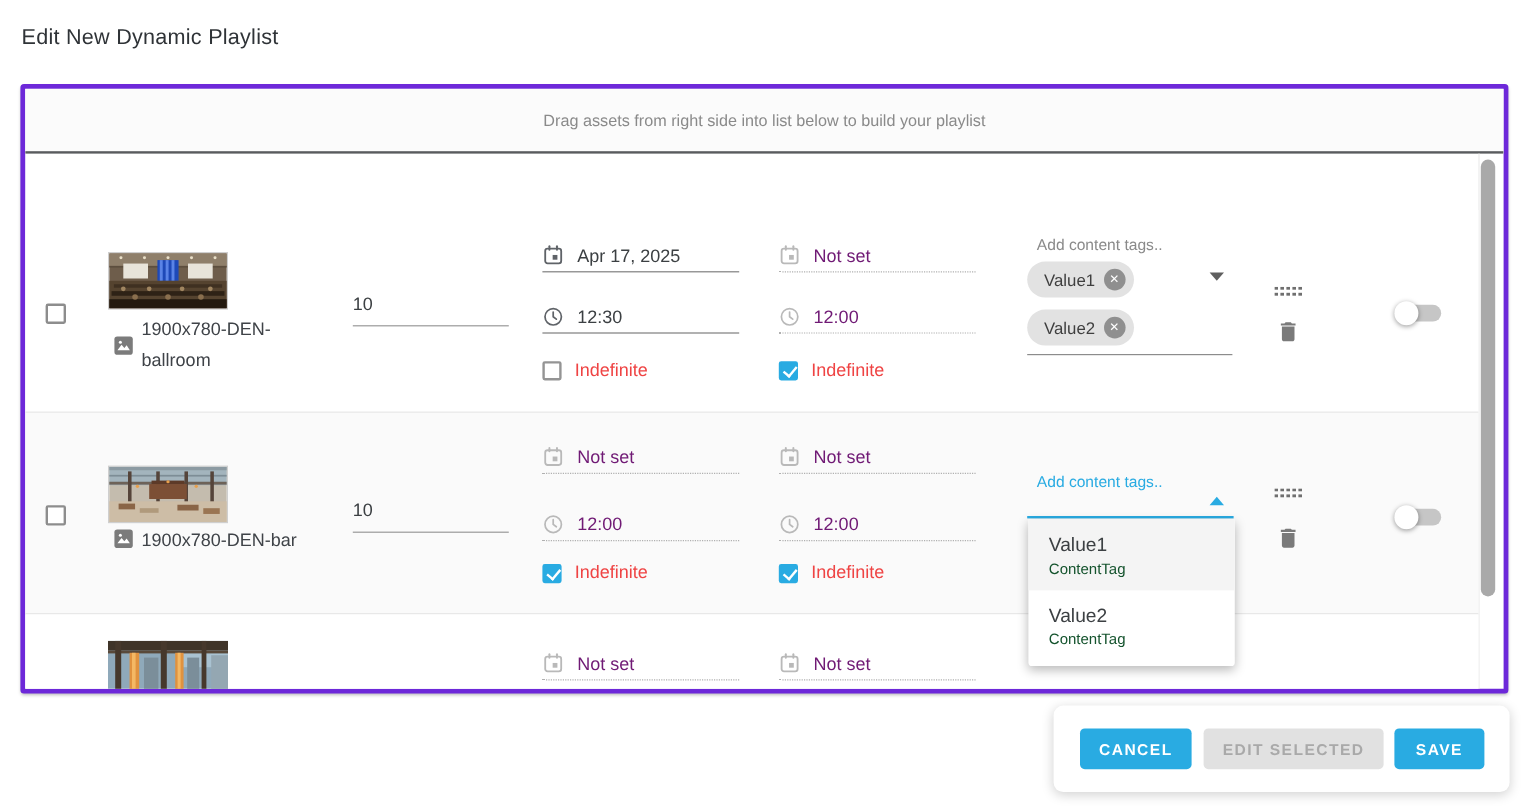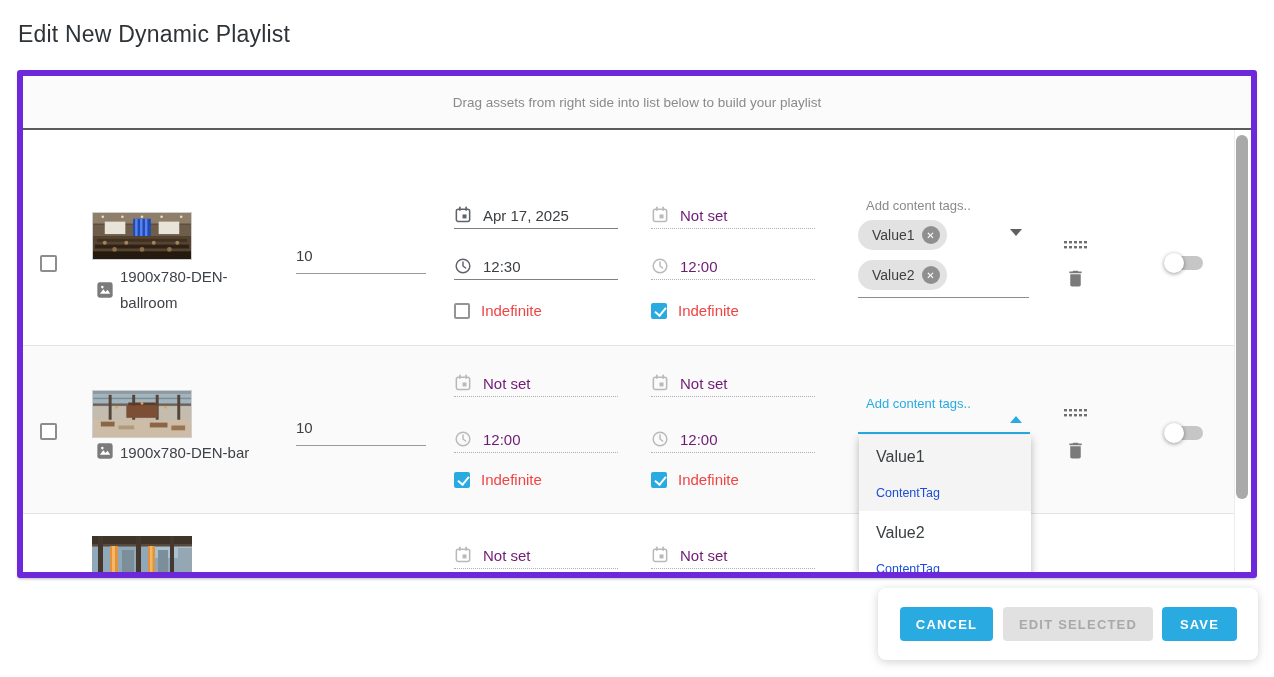--- a/index.html
+++ b/index.html
@@ -1,25 +1,25 @@
 <!DOCTYPE html>
 <html><head>
 <meta charset="utf-8">
 <style>
   * { margin:0; padding:0; box-sizing:border-box; }
   html,body { width:1274px; height:677px; background:#fff; overflow:hidden;
     font-family:"Liberation Sans", sans-serif; color:#444; }
   .abs { position:absolute; }
 
   
-  .page-title { left:18px; top:21px; font-size:23px; font-weight:500; color:#2f3337; letter-spacing:.2px; }
+  .page-title { left:18px; top:21px; font-size:18px; font-weight:500; color:#2f3337; letter-spacing:.2px; }
 
   
   .panel { left:17px; top:70px; width:1240px; height:508px; background:#fff;
-    border:6px solid #6d28d9; border-radius:3px; overflow:hidden;
+    border:4px solid #6d28d9; border-radius:3px; overflow:hidden;
     box-shadow:0 2px 3px -1px rgba(0,0,0,.28); }
 
   .dragband { left:0; top:0; right:0; height:54px; background:#fbfbfb;
     border-bottom:2px solid #595b5e; display:flex; align-items:center; justify-content:center;
     font-size:13.5px; color:#8a8a8a; }
 
   .headrow { left:0; top:54px; width:1211px; height:47px; background:#fff; border-bottom:1px solid #e4e4e4; }
   .colhead { position:absolute; font-size:12px; color:#8a8a8a; top:20px; white-space:nowrap; }
   .colhead.twoline { top:11px; width:52px; white-space:normal; line-height:17px; }
   .v-sep { left:1211px; top:54px; bottom:0; width:1px; background:#ececec; }
@@ -66,21 +66,21 @@
   .tags-underline { position:absolute; left:835px; width:171px; height:0; border-bottom:1px solid #8c8c8c; }
   .tags-underline.focus { width:172px; border-bottom:2px solid #29ABE2; }
   .caret-down { position:absolute; width:0; height:0; border-left:6px solid transparent; border-right:6px solid transparent; border-top:7px solid #5f5f5f; }
   .caret-up { position:absolute; width:0; height:0; border-left:6px solid transparent; border-right:6px solid transparent; border-bottom:7px solid #29ABE2; }
 
   .dd-panel { position:absolute; left:836px; top:359px; width:172px; background:#fff; z-index:20;
     box-shadow:0 3px 9px rgba(0,0,0,.28); border-radius:0 0 3px 3px; padding-bottom:4px; }
   .dd-item { padding:13px 10px 11px 17px; cursor:pointer; }
   .dd-item.active { background:#f4f4f4; }
   .dd-label { font-size:16px; color:#3c4043; }
-  .dd-type { font-size:12.5px; color:#1d4ed8; margin-top:20px; }
+  .dd-type { font-size:12.5px; color:#14532d; margin-top:3px; }
 
   
   .drag-dots { position:absolute; left:1041px; width:24px; height:8px; }
   .trash { position:absolute; left:1042px; width:21px; height:23px; color:#7a7a7a; }
 
   
   .toggle { position:absolute; left:1141px; width:42px; height:20px; }
   .toggle .track { position:absolute; left:5px; top:3px; width:34px; height:14px; border-radius:7px; background:#c6c6c6; }
   .toggle .knob { position:absolute; left:0; top:0; width:20px; height:20px; border-radius:50%; background:#fff;
     box-shadow:0 1px 4px rgba(0,0,0,.4); }

